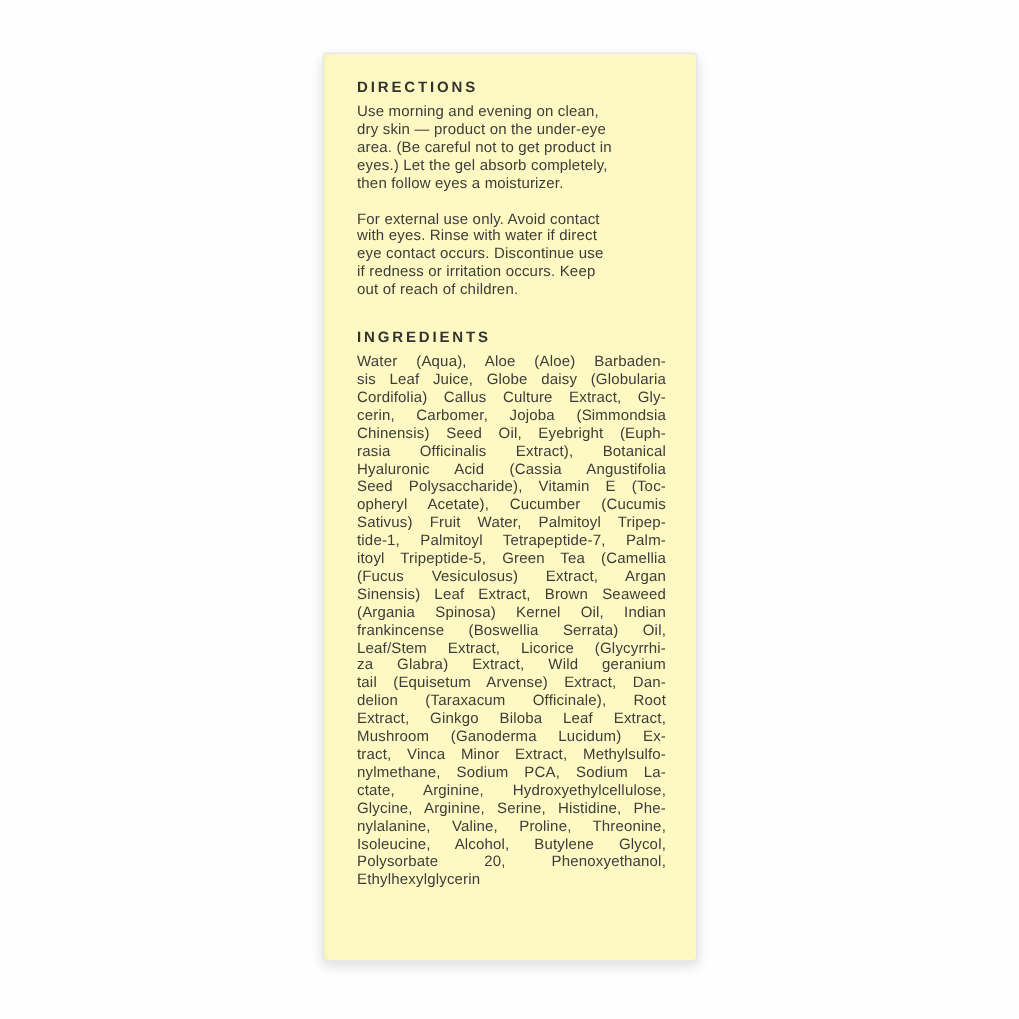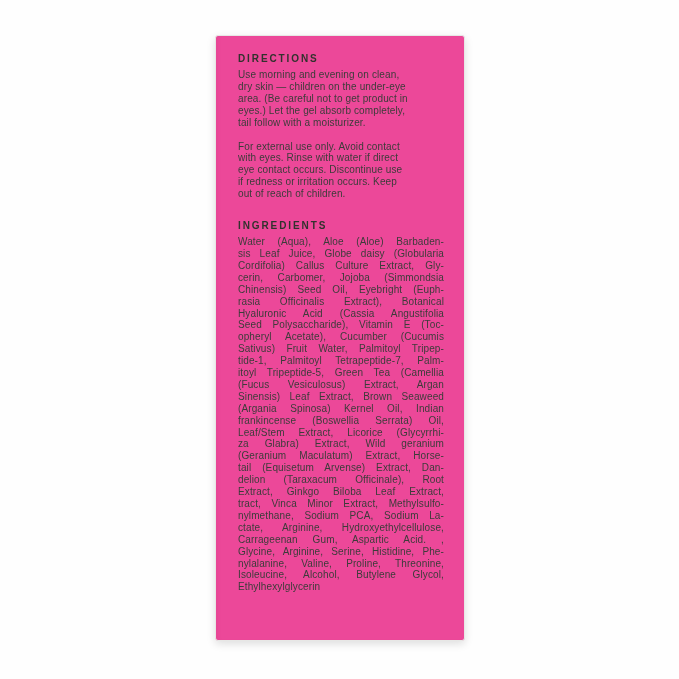--- a/index.html
+++ b/index.html
@@ -14,21 +14,21 @@
     font-family: "Liberation Sans", sans-serif;
     overflow: hidden;
   }
   .panel {
     position: absolute;
     left: 215px;
     top: 35px;
     width: 250px;
     height: 606px;
     box-sizing: border-box;
-    background: #ec4899;
+    background: #fef9c3;
     border: 1px solid #e7e7e5;
     border-radius: 3px;
     box-shadow: 0 3px 8px rgba(0,0,0,0.13), inset 4px 0 6px -4px rgba(0,0,0,0.05);
     padding: 17px 20px 0 22px;
     color: #3c3c3a;
   }
   .section-heading {
     font-weight: bold;
     font-size: 10px;
     line-height: 12px;
@@ -58,24 +58,24 @@
 </style>
 </head>
 <body>
 
 <div class="panel">
 
   <div class="directions-section">
     <div class="section-heading">DIRECTIONS</div>
     <div class="para">
         <div class="text-line">Use morning and evening on clean,</div>
-        <div class="text-line">dry skin — children on the under-eye</div>
+        <div class="text-line">dry skin — product on the under-eye</div>
         <div class="text-line">area. (Be careful not to get product in</div>
         <div class="text-line">eyes.) Let the gel absorb completely,</div>
-        <div class="text-line">tail follow with a moisturizer.</div>
+        <div class="text-line">then follow eyes a moisturizer.</div>
       </div>
     <div class="para">
         <div class="text-line">For external use only. Avoid contact</div>
         <div class="text-line">with eyes. Rinse with water if direct</div>
         <div class="text-line">eye contact occurs. Discontinue use</div>
         <div class="text-line">if redness or irritation occurs. Keep</div>
         <div class="text-line">out of reach of children.</div>
       </div>
   </div>
 
@@ -93,28 +93,28 @@
         <div class="text-line">opheryl Acetate), Cucumber (Cucumis</div>
         <div class="text-line">Sativus) Fruit Water, Palmitoyl Tripep-</div>
         <div class="text-line">tide-1, Palmitoyl Tetrapeptide-7, Palm-</div>
         <div class="text-line">itoyl Tripeptide-5, Green Tea (Camellia</div>
         <div class="text-line">(Fucus Vesiculosus) Extract, Argan</div>
         <div class="text-line">Sinensis) Leaf Extract, Brown Seaweed</div>
         <div class="text-line">(Argania Spinosa) Kernel Oil, Indian</div>
         <div class="text-line">frankincense (Boswellia Serrata) Oil,</div>
         <div class="text-line">Leaf/Stem Extract, Licorice (Glycyrrhi-</div>
         <div class="text-line">za Glabra) Extract, Wild geranium</div>
-        <div class="text-line">(Geranium Maculatum) Extract, Horse-</div>
         <div class="text-line">tail (Equisetum Arvense) Extract, Dan-</div>
         <div class="text-line">delion (Taraxacum Officinale), Root</div>
         <div class="text-line">Extract, Ginkgo Biloba Leaf Extract,</div>
+        <div class="text-line">Mushroom (Ganoderma Lucidum) Ex-</div>
         <div class="text-line">tract, Vinca Minor Extract, Methylsulfo-</div>
         <div class="text-line">nylmethane, Sodium PCA, Sodium La-</div>
         <div class="text-line">ctate, Arginine, Hydroxyethylcellulose,</div>
-        <div class="text-line">Carrageenan Gum, Aspartic Acid. ,</div>
         <div class="text-line">Glycine, Arginine, Serine, Histidine, Phe-</div>
         <div class="text-line">nylalanine, Valine, Proline, Threonine,</div>
         <div class="text-line">Isoleucine, Alcohol, Butylene Glycol,</div>
+        <div class="text-line">Polysorbate 20, Phenoxyethanol,</div>
         <div class="text-line">Ethylhexylglycerin</div>
       </div>
   </div>
 
 </div>
 
 </body></html>

